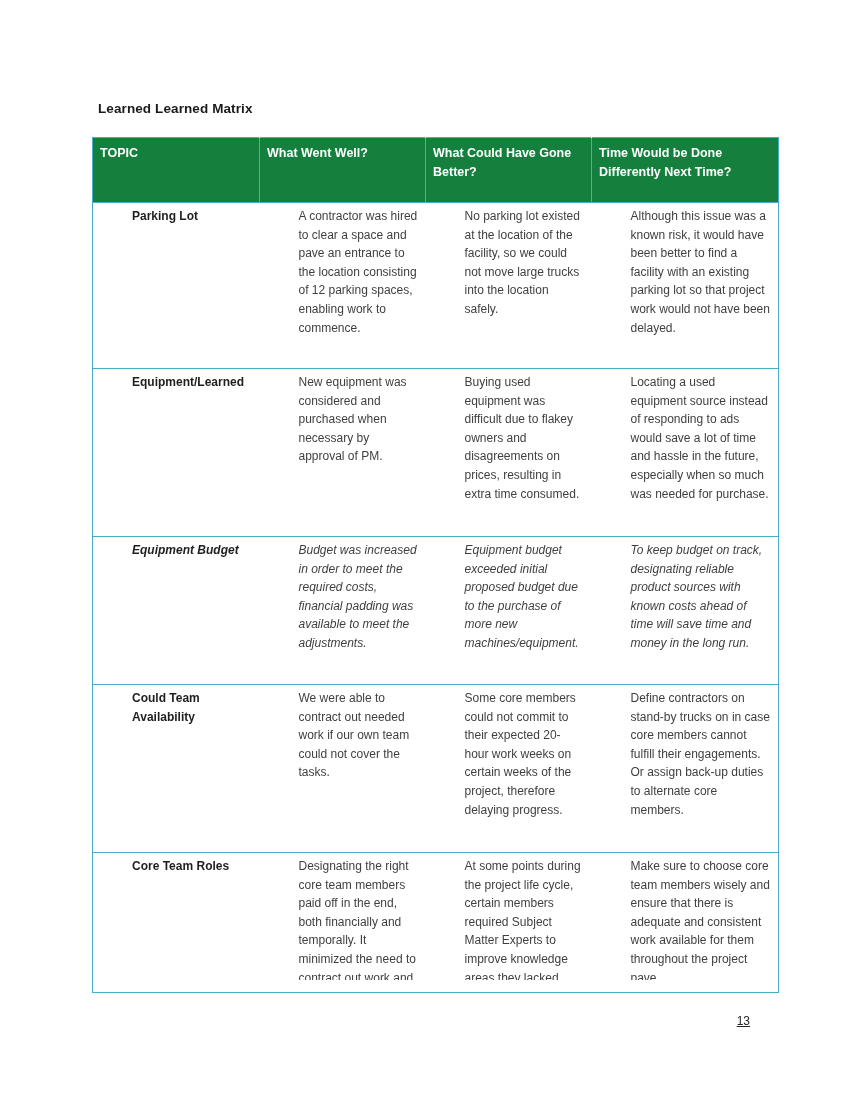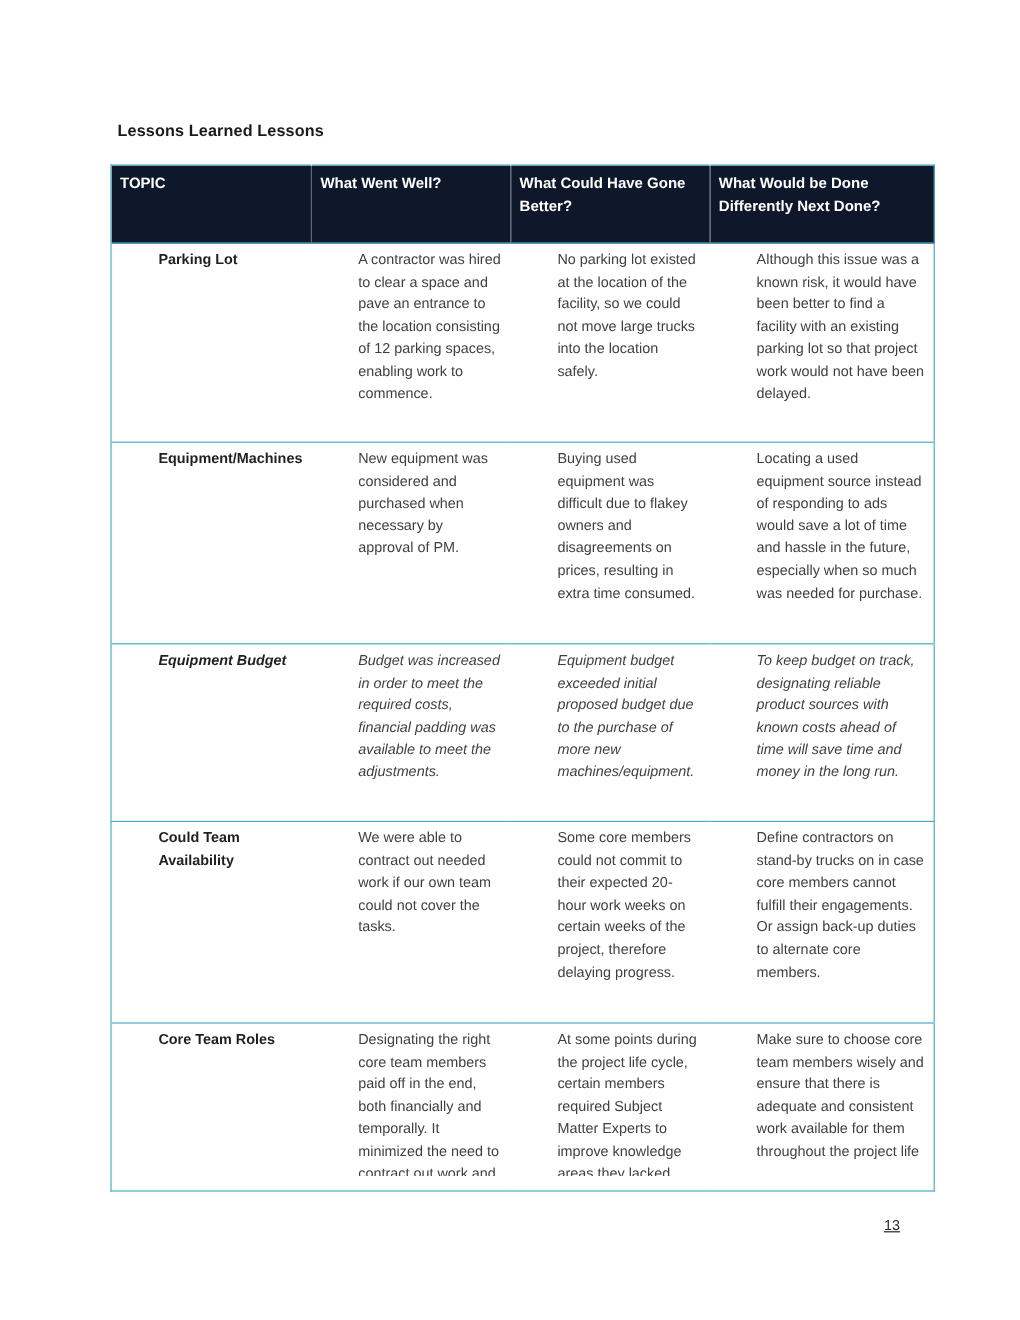--- a/index.html
+++ b/index.html
@@ -35,21 +35,21 @@
     border: 1px solid #4BACC6;
     font-size: 12px;
   }
   table.lessons col.c1 { width: 167px; }
   table.lessons col.c2 { width: 166px; }
   table.lessons col.c3 { width: 166px; }
   table.lessons col.c4 { width: 187px; }
 
   table.lessons thead tr { height: 65px; }
   table.lessons thead th {
-    background: #0f172a;
+    background: #15803d;
     color: #ffffff;
     font-weight: bold;
     font-size: 12.5px;
     text-align: left;
     vertical-align: top;
     padding: 6px 8px 4px 7px;
     line-height: 1.5;
     border-left: 1px solid rgba(255,255,255,0.35);
   }
   table.lessons thead th:first-child { border-left: none; }
@@ -81,55 +81,55 @@
     font-size: 12px;
     color: #262626;
     text-decoration: underline;
   }
 </style>
 </head>
 <body>
 
 <div class="page">
 
-  <div class="doc-title">Lessons Learned Lessons</div>
+  <div class="doc-title">Learned Learned Matrix</div>
 
   <table class="lessons">
     <colgroup>
       <col class="c1">
         <col class="c2">
         <col class="c3">
         <col class="c4">
     </colgroup>
     <thead>
       <tr>
         <th>TOPIC</th>
         <th>What Went Well?</th>
         <th>What Could Have Gone Better?</th>
-        <th>What Would be Done Differently Next Done?</th>
+        <th>Time Would be Done Differently Next Time?</th>
       </tr>
     </thead>
     <tbody>
       <tr class="row-h166">
         <td class="topic-cell">
             <div class="cellwrap">Parking Lot</div>
           </td>
         <td>
             <div class="cellwrap">A contractor was hired to clear a space and pave an entrance to the location consisting of 12 parking spaces, enabling work to commence.</div>
           </td>
         <td>
             <div class="cellwrap">No parking lot existed at the location of the facility, so we could not move large trucks into the location safely.</div>
           </td>
         <td>
             <div class="cellwrap">Although this issue was a known risk, it would have been better to find a facility with an existing parking lot so that project work would not have been delayed.</div>
           </td>
       </tr>
       <tr class="row-h168">
         <td class="topic-cell">
-            <div class="cellwrap">Equipment/Machines</div>
+            <div class="cellwrap">Equipment/Learned</div>
           </td>
         <td>
             <div class="cellwrap">New equipment was considered and purchased when necessary by approval of PM.</div>
           </td>
         <td>
             <div class="cellwrap">Buying used equipment was difficult due to flakey owners and disagreements on prices, resulting in extra time consumed.</div>
           </td>
         <td>
             <div class="cellwrap">Locating a used equipment source instead of responding to ads would save a lot of time and hassle in the future, especially when so much was needed for purchase.</div>
           </td>
@@ -166,21 +166,21 @@
         <td class="topic-cell">
             <div class="cellwrap">Core Team Roles</div>
           </td>
         <td>
             <div class="cellwrap">Designating the right core team members paid off in the end, both financially and temporally. It minimized the need to contract out work and</div>
           </td>
         <td>
             <div class="cellwrap">At some points during the project life cycle, certain members required Subject Matter Experts to improve knowledge areas they lacked within their</div>
           </td>
         <td>
-            <div class="cellwrap">Make sure to choose core team members wisely and ensure that there is adequate and consistent work available for them throughout the project life</div>
+            <div class="cellwrap">Make sure to choose core team members wisely and ensure that there is adequate and consistent work available for them throughout the project pave</div>
           </td>
       </tr>
     </tbody>
   </table>
 
   <div class="page-number">13</div>
 
 </div>
 
 </body></html>

